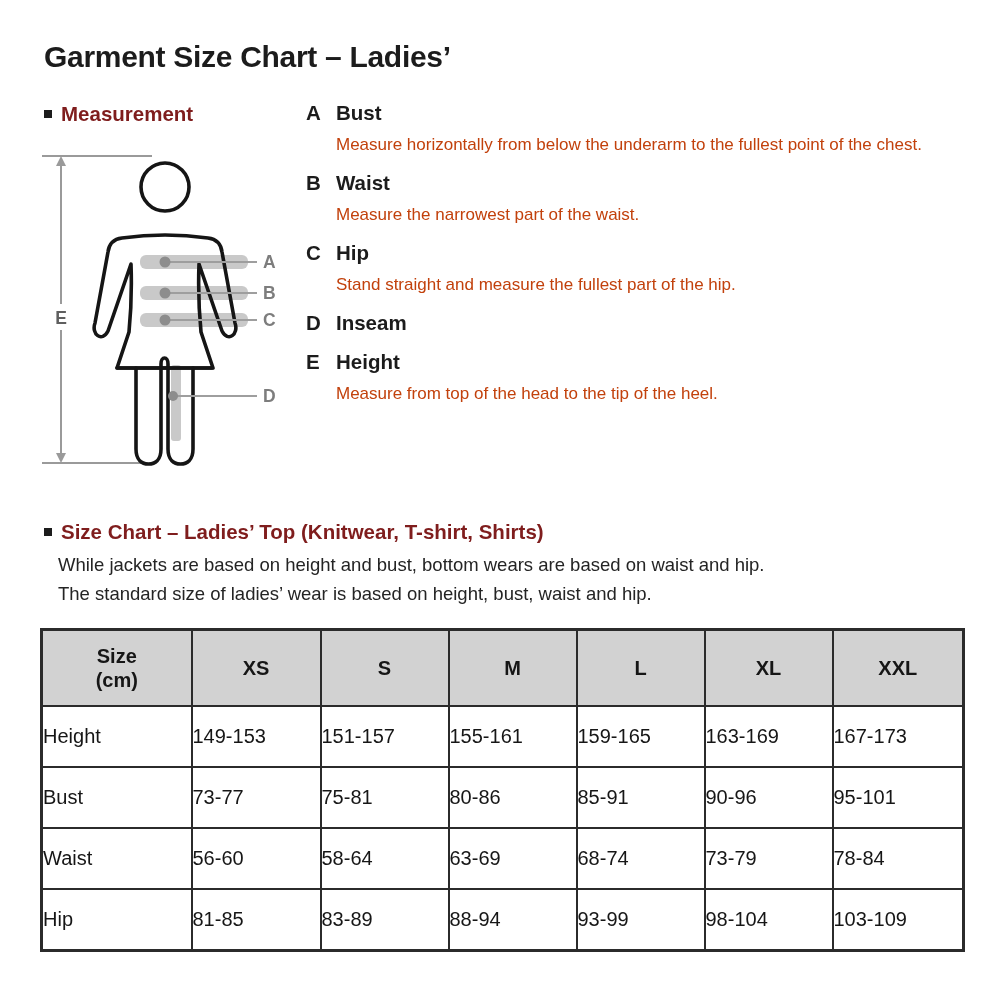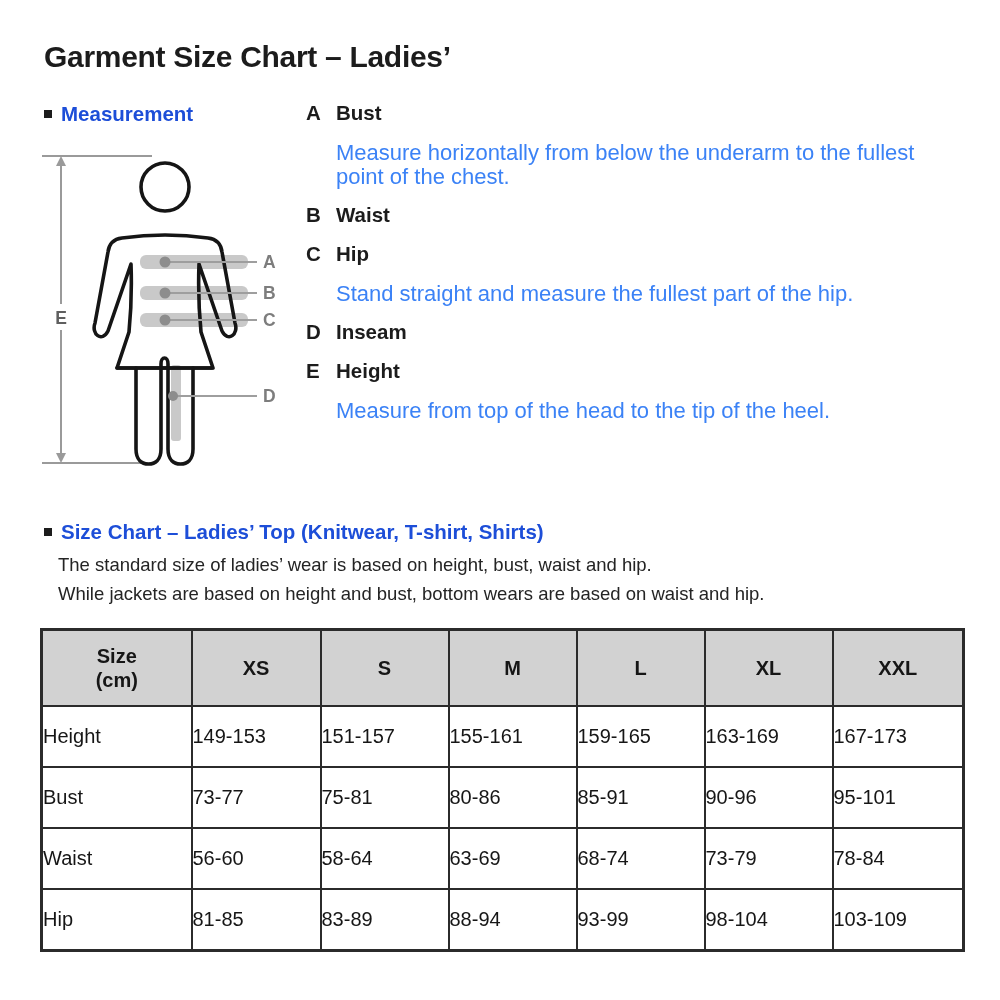--- a/index.html
+++ b/index.html
@@ -4,30 +4,30 @@
 <style>
   html,body{margin:0;padding:0;background:#ffffff;}
   .page{
     position:relative;width:1000px;height:1000px;background:#ffffff;overflow:hidden;
     font-family:"Liberation Sans","DejaVu Sans",sans-serif;color:#1c1c1c;
   }
   .title{
     position:absolute;left:44px;top:40px;margin:0;
     font-size:30px;font-weight:bold;letter-spacing:-0.3px;color:#1c1c1c;
   }
-  .sec-heading{position:absolute;font-size:20.5px;font-weight:bold;color:#1d4ed8;white-space:nowrap;}
+  .sec-heading{position:absolute;font-size:20.5px;font-weight:bold;color:#7f1d1d;white-space:nowrap;}
   .bullet{display:inline-block;width:8px;height:8px;background:#1c1c1c;vertical-align:middle;margin:-3px 9px 0 0;}
   .m-heading{left:44px;top:102px;}
   .sc-heading{left:44px;top:520px;}
   .sc-heading .normal{font-weight:bold;}
   .figure{position:absolute;left:30px;top:132px;width:250px;height:340px;}
   .defs{position:absolute;left:306px;top:100px;width:668px;display:flex;flex-direction:column;gap:13px;}
   .def-term{display:flex;font-size:20.5px;font-weight:bold;color:#1c1c1c;line-height:26px;}
   .def-letter{width:30px;flex:none;}
-  .def-desc{margin:15px 0 0 30px;font-size:22px;line-height:24px;color:#3b82f6;max-width:632px;}
+  .def-desc{margin:7px 0 0 30px;font-size:17px;line-height:24px;color:#c2410c;max-width:632px;}
   .notes{position:absolute;left:58px;top:551px;font-size:18.5px;line-height:28.5px;color:#242424;}
   .size-table{
     position:absolute;left:40px;top:628px;width:922px;
     border-collapse:collapse;table-layout:fixed;
     border:3px solid #2b2b2b;
   }
   .size-table th,.size-table td{border:2px solid #2b2b2b;padding:0;color:#161616;}
   .size-table thead th{background:#d2d2d2;height:74px;font-size:20px;font-weight:bold;line-height:24px;}
   .size-table tbody td{height:59px;font-size:20px;font-weight:normal;background:#ffffff;}
   svg text{font-family:"Liberation Sans","DejaVu Sans",sans-serif;}
@@ -138,20 +138,21 @@
         <span class="def-letter">A</span>
         <span>Bust</span>
       </div>
       <div class="def-desc">Measure horizontally from below the underarm to the fullest point of the chest.</div>
     </div>
     <div class="def-item">
       <div class="def-term">
         <span class="def-letter">B</span>
         <span>Waist</span>
       </div>
+      <div class="def-desc">Measure the narrowest part of the waist.</div>
     </div>
     <div class="def-item">
       <div class="def-term">
         <span class="def-letter">C</span>
         <span>Hip</span>
       </div>
       <div class="def-desc">Stand straight and measure the fullest part of the hip.</div>
     </div>
     <div class="def-item">
       <div class="def-term">
@@ -166,22 +167,22 @@
       </div>
       <div class="def-desc">Measure from top of the head to the tip of the heel.</div>
     </div>
   </div>
 
   <div class="sec-heading sc-heading">
     <span class="bullet"></span><span>Size Chart – Ladies’ Top</span>&nbsp;<span class="normal">(Knitwear, T-shirt, Shirts)</span>
   </div>
 
   <div class="notes">
+    <div>While jackets are based on height and bust, bottom wears are based on waist and hip.</div>
     <div>The standard size of ladies’ wear is based on height, bust, waist and hip.</div>
-    <div>While jackets are based on height and bust, bottom wears are based on waist and hip.</div>
   </div>
 
   <table class="size-table">
     <colgroup>
       <col style="width:150px">
         <col style="width:129px">
         <col style="width:128px">
         <col style="width:128px">
         <col style="width:128px">
         <col style="width:128px">

